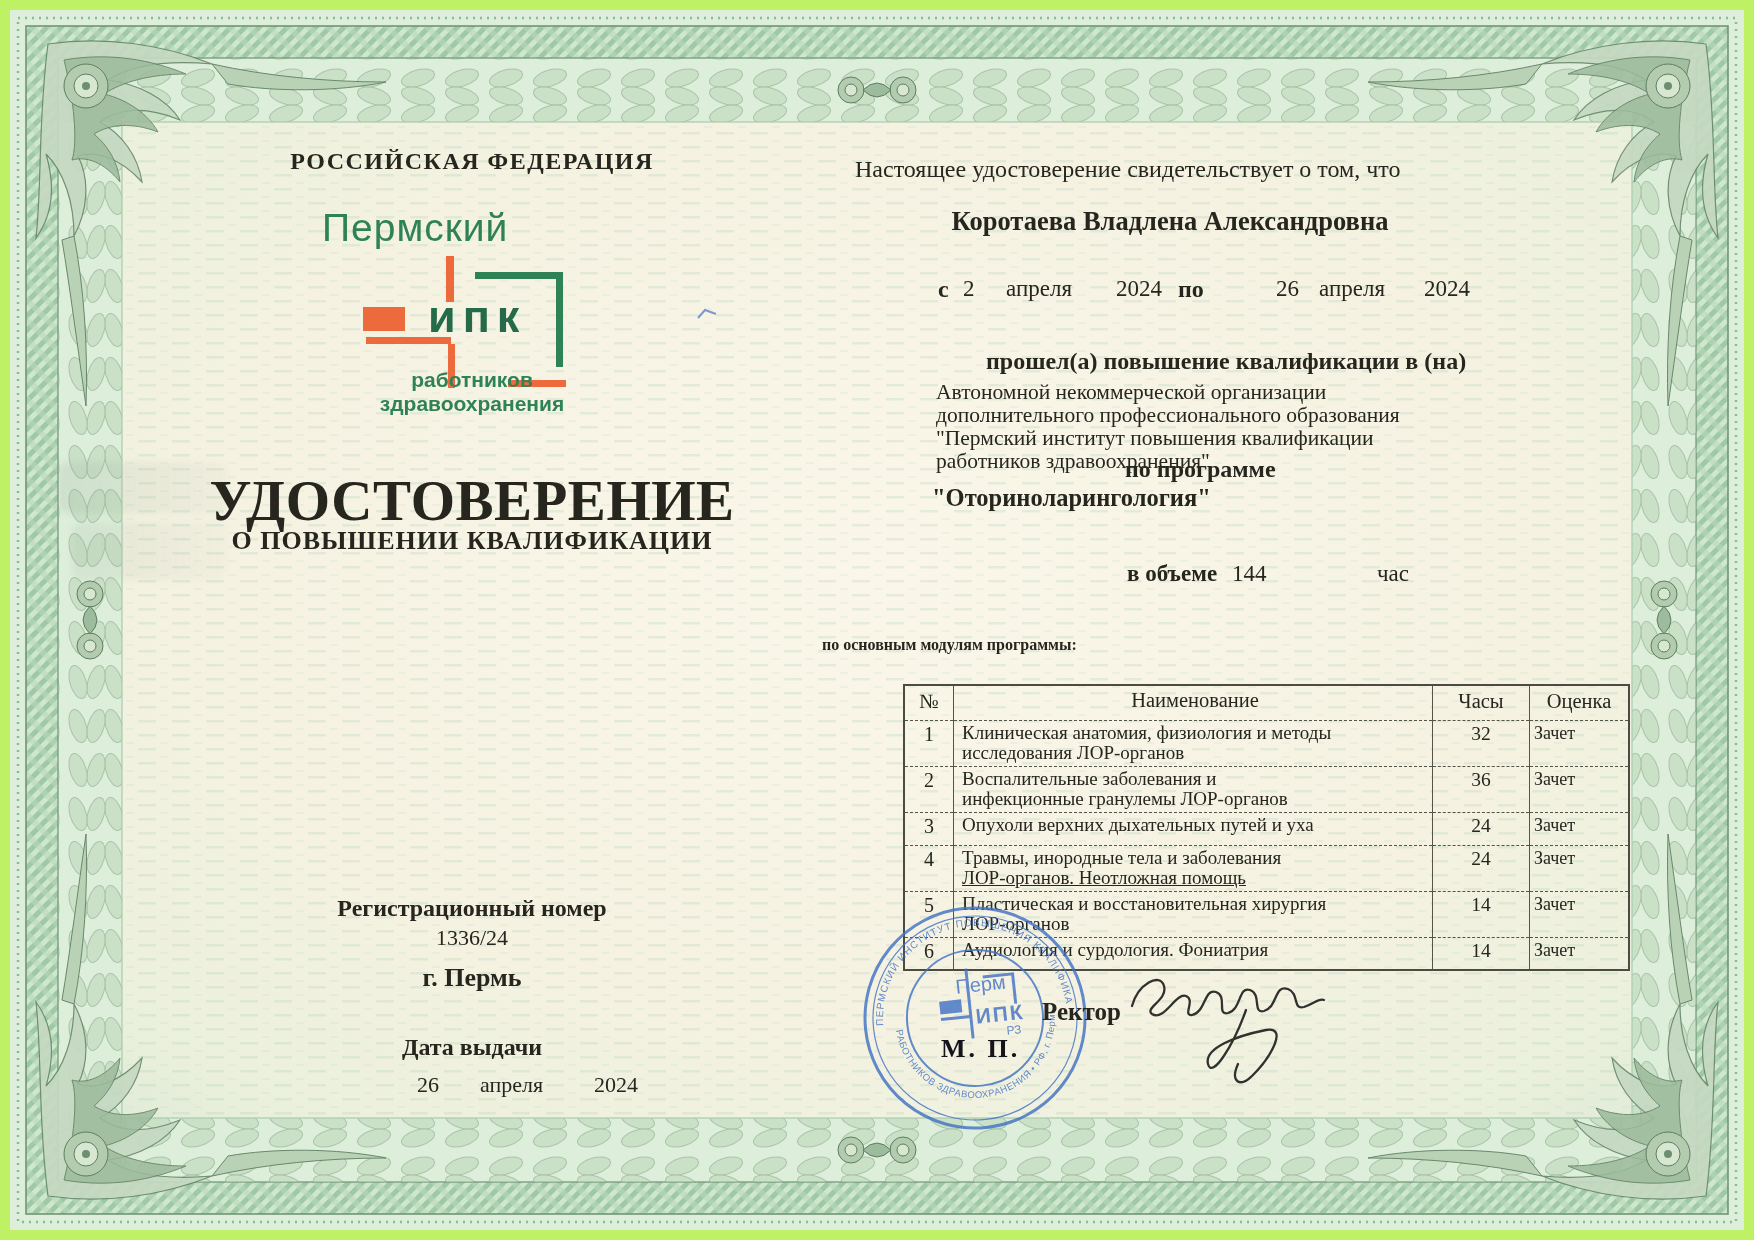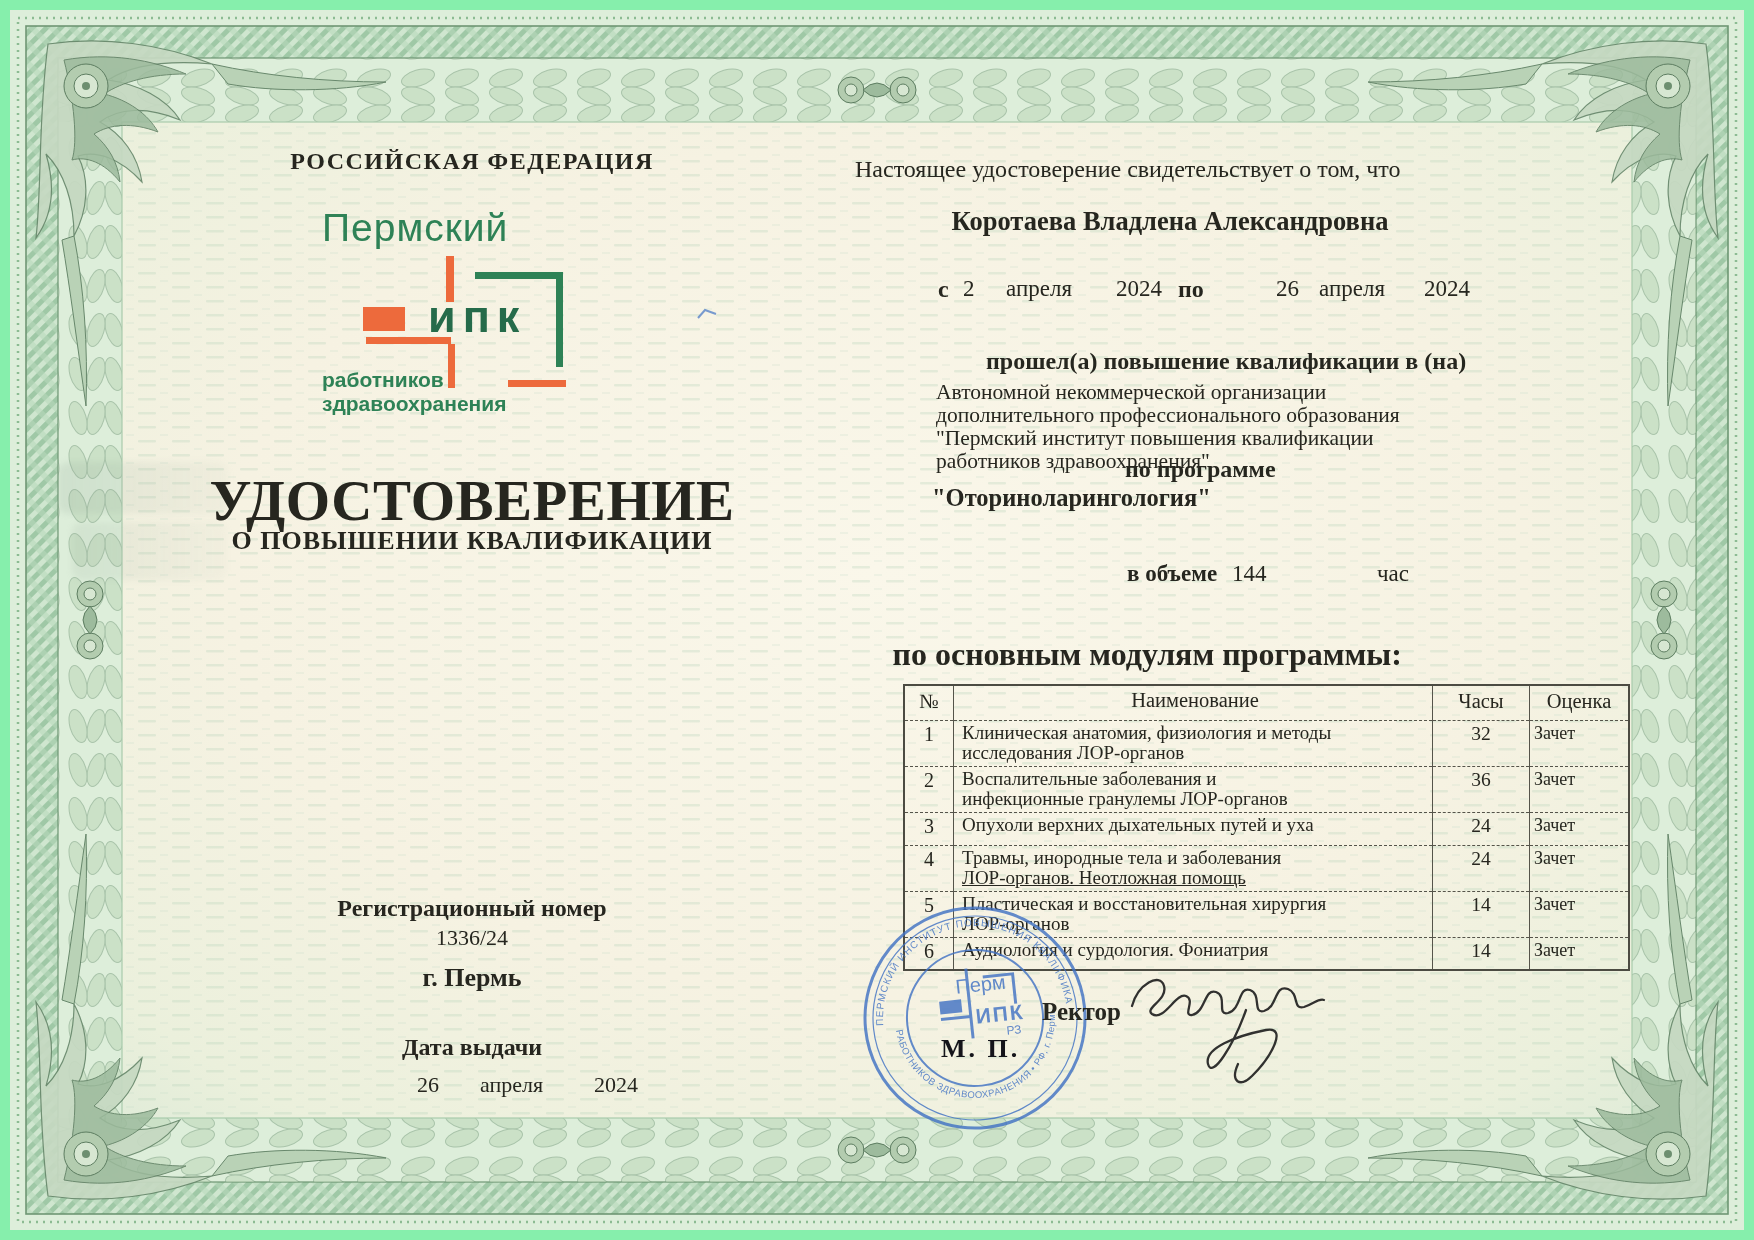--- a/index.html
+++ b/index.html
@@ -1,16 +1,16 @@
 <!DOCTYPE html>
 <html><head>
 <meta charset="utf-8">
 <style>
   html,body{margin:0;padding:0;background:#fff;}
-  .cert{position:relative;width:1754px;height:1240px;background:#86efac;overflow:hidden;
+  .cert{position:relative;width:1754px;height:1240px;background:#bef264;overflow:hidden;
         font-family:"Liberation Serif","DejaVu Serif",serif;color:#26261f;}
   .layer{position:absolute;inset:0;}
   .abs{position:absolute;}
   .ctr{text-align:center;width:100%;}
   
   .leftcol{position:absolute;left:132px;top:0;width:680px;height:1240px;}
   .country{top:148px;font-size:24px;font-weight:bold;letter-spacing:1.5px;}
   .title{top:468px;font-size:57px;font-weight:bold;letter-spacing:0.5px;}
   .subtitle{top:526px;font-size:26px;font-weight:bold;letter-spacing:1px;}
   .certnum{top:580px;font-size:31px;font-weight:bold;letter-spacing:5px;font-family:"DejaVu Serif",serif;}
@@ -23,35 +23,35 @@
   
   .logo{position:absolute;left:190px;top:204px;width:300px;height:218px;}
   .logo .ttl{position:absolute;left:0;top:2px;width:100%;text-align:left;
      font-family:"Liberation Sans","DejaVu Sans",sans-serif;font-size:39px;font-weight:500;
      color:#2e8256;letter-spacing:1px;}
   .logo .bar{position:absolute;}
   .o{background:#ed6a3c;}
   .g{background:#2e8256;}
   .logo .ipk{position:absolute;left:106px;top:90px;font-family:"Liberation Sans","DejaVu Sans",sans-serif;
      font-size:45px;font-weight:bold;letter-spacing:7px;color:#256b4a;line-height:1;}
-  .logo .sub{position:absolute;left:0;width:100%;text-align:left;
+  .logo .sub{position:absolute;left:0;width:100%;text-align:center;
      font-family:"Liberation Sans","DejaVu Sans",sans-serif;font-size:21px;font-weight:bold;color:#2e8256;}
   
   .r-intro{left:855px;top:156px;font-size:24px;}
   .r-name{left:900px;top:206px;width:540px;text-align:center;font-size:26.5px;font-weight:bold;}
   .period span{position:absolute;top:276px;font-size:23px;}
   .period .b{font-weight:bold;font-size:24px;}
   .r-completed{left:986px;top:348px;font-size:24px;font-weight:600;}
   .orgline{left:936px;width:560px;font-size:21.5px;}
   .r-proglabel{left:1125px;top:456px;font-size:24px;font-weight:600;}
   .r-progname{left:932px;top:484px;font-size:24.5px;font-weight:bold;}
   .volume span{position:absolute;top:561px;font-size:23px;}
   .volume .b{font-weight:600;}
   .r-exams1{left:850px;top:603px;width:640px;text-align:center;font-size:24px;font-weight:600;}
-  .r-exams2{left:822px;top:636px;width:580px;text-align:right;font-size:32px;font-weight:600;}
+  .r-exams2{left:822px;top:636px;width:580px;text-align:left;font-size:16px;font-weight:600;}
   
   .modtable{position:absolute;left:903px;top:684px;border-collapse:collapse;table-layout:fixed;}
   .modtable td,.modtable th{border-left:1.5px solid #55544a;border-right:1.5px solid #55544a;
       border-top:1.5px dashed #55544a;border-bottom:1.5px dashed #55544a;
       font-weight:normal;vertical-align:top;padding:2px 4px;}
   .modtable{border:2px solid #4c4b42;}
   .modtable th{font-size:20.5px;text-align:center;padding-top:4px;}
   .c-num{width:40px;text-align:center;font-size:20px;}
   .c-name{width:466px;font-size:19px;line-height:20.5px;padding-left:8px !important;}
   .c-hours{width:88px;text-align:center;font-size:19.5px;}

